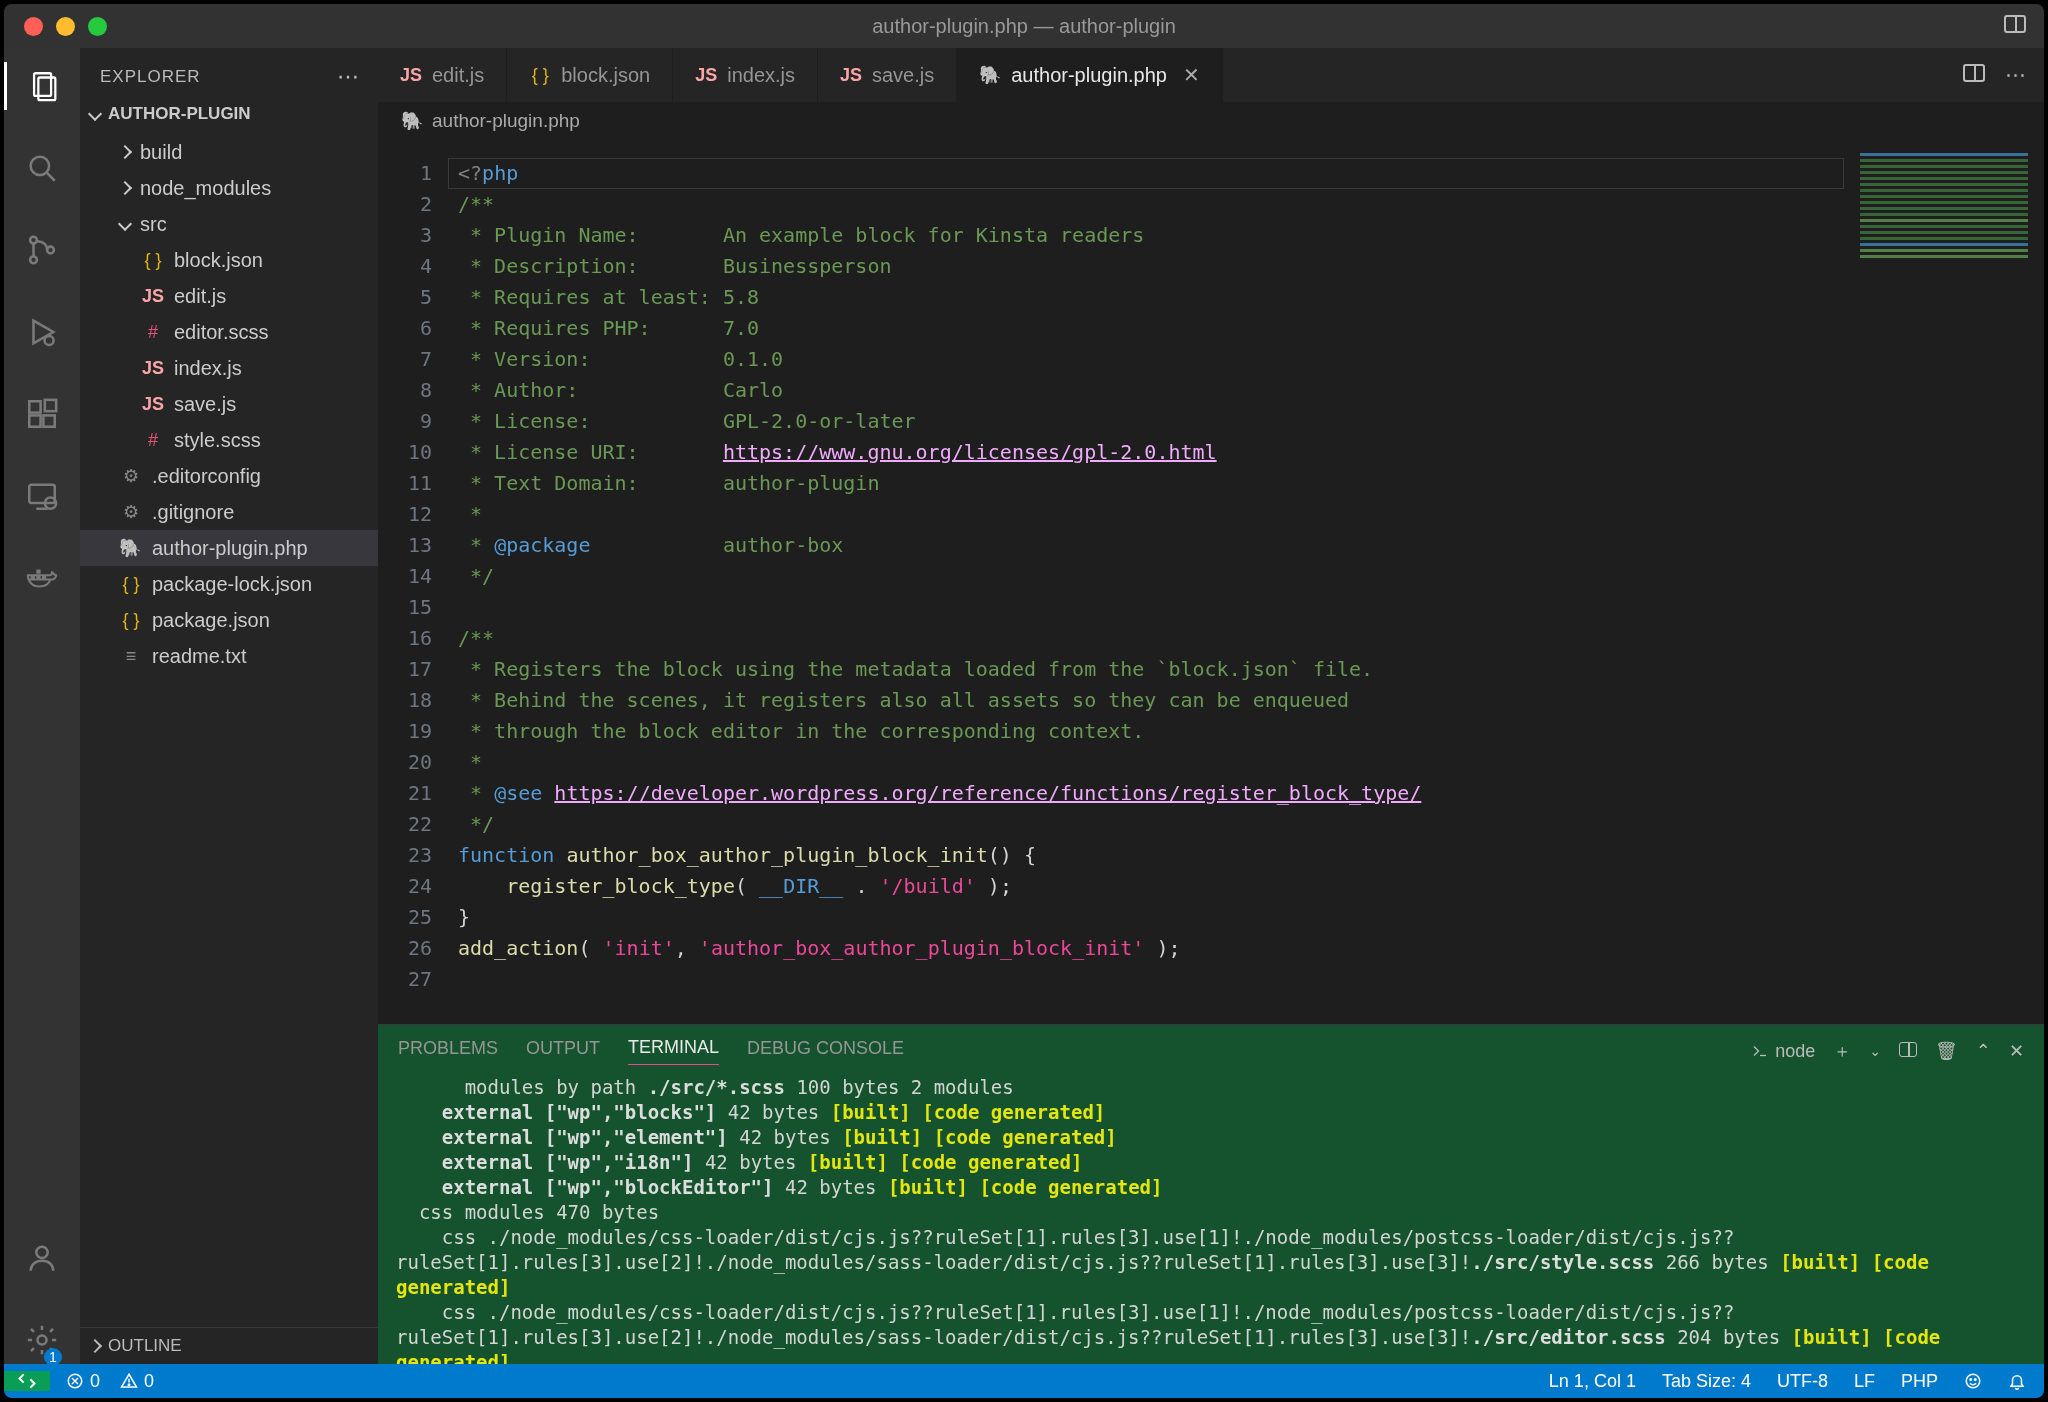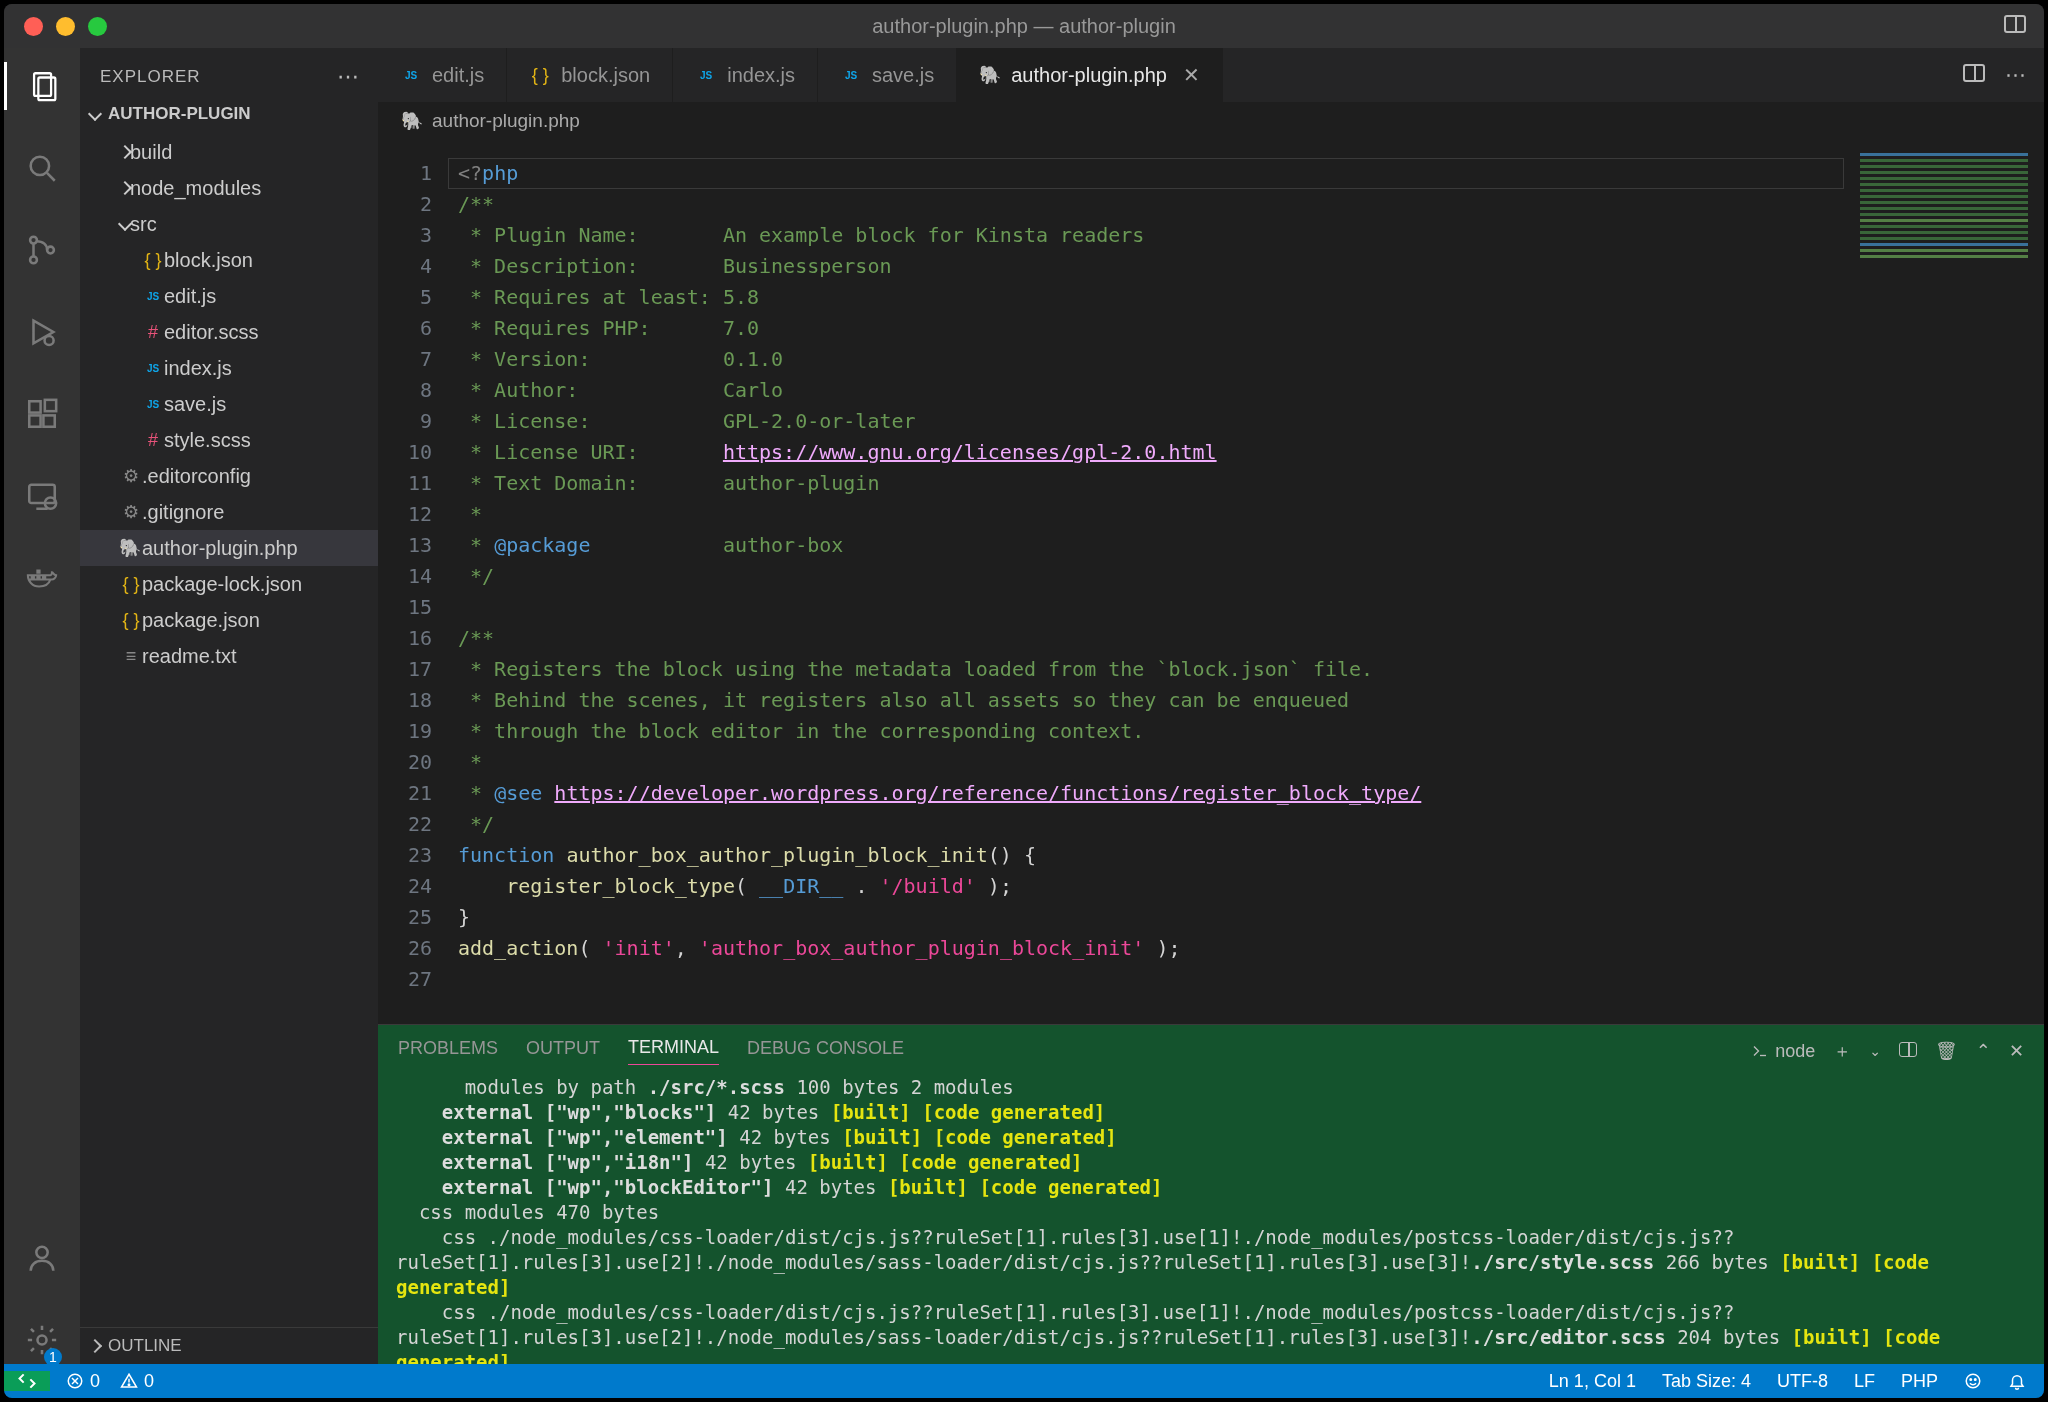--- a/index.html
+++ b/index.html
@@ -52,26 +52,26 @@
   .badge-dot::after{content:attr(data-badge);position:absolute;right:18px;bottom:-2px;background:#007acc;color:#fff;border-radius:10px;font-size:14px;min-width:18px;height:18px;display:flex;align-items:center;justify-content:center;}
 
   
   .sidebar{ width:298px; background:#252526; color:#ccc; display:flex; flex-direction:column;}
   .sb-header{ display:flex; align-items:center; justify-content:space-between; padding:16px 18px 6px 20px; font-size:17px; letter-spacing:1px; color:#bbb;}
   .sb-dots{ color:#bbb; font-size:22px; }
   .sb-section-hdr{ display:flex; align-items:center; gap:8px; padding:8px 10px 10px 10px; font-weight:700; font-size:17px; color:#ccc;}
   .chev{display:inline-block;border:solid currentColor;border-width:0 2px 2px 0; padding:4px; transform:rotate(45deg);}
   .chev.right{transform:rotate(-45deg);}
   .tree{ font-size:20px; }
-  .tree-row{ display:flex; align-items:center; height:36px; padding-left:20px; cursor:pointer; color:#ccc;}
+  .tree-row{ display:flex; align-items:center; gap:10px; height:36px; padding-left:20px; cursor:pointer; color:#ccc;}
   .tree-row.depth1{padding-left:40px;}
   .tree-row.depth2{padding-left:62px;}
   .tree-row.sel{ background:#37373d;}
   .fi{width:22px;display:inline-flex;justify-content:center;font-size:18px;}
-  .fi.js{color:#0ea5e9;font-weight:700;font-size:10px;}
+  .fi.js{color:#fca5a5;font-weight:700;font-size:18px;}
   .fi.json{color:#e2b415;}
   .fi.scss{color:#e9537a;}
   .fi.php{color:#b793e6;}
   .fi.cfg{color:#888;}
   .fi.txt{color:#888;}
   .outline-row{ display:flex; align-items:center; gap:8px; padding:8px 10px; border-top:1px solid #3a3a3a; font-size:17px; color:#bbb; font-weight:400;}
 
   
   .editor-area{ flex:1; display:flex; flex-direction:column; min-width:0; background:#1e1e1e;}
   .tabs{ display:flex; align-items:center; height:54px; background:#252526;}

